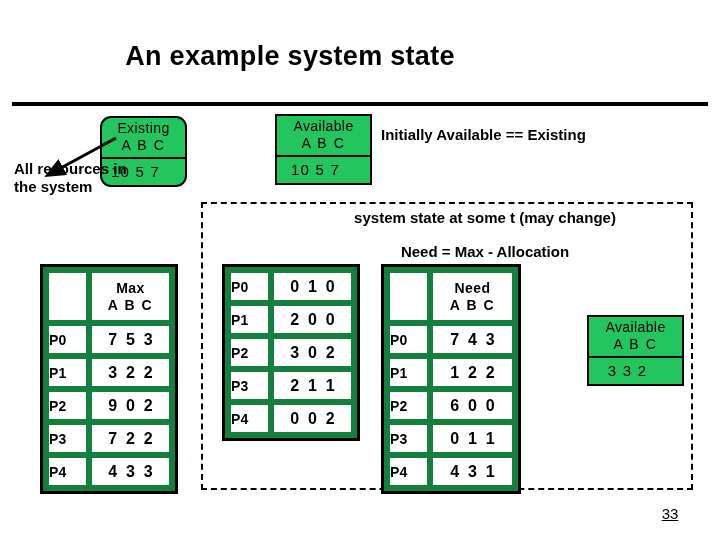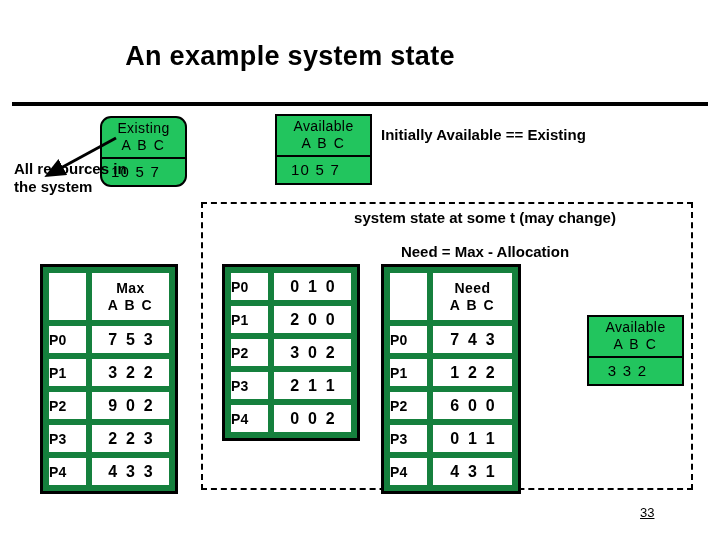--- a/index.html
+++ b/index.html
@@ -178,21 +178,22 @@
   #max-matrix        { left: 40px;  top: 264px; width: 138px; }
   #allocation-matrix { left: 222px; top: 264px; width: 138px; }
   #need-matrix       { left: 381px; top: 264px; width: 140px; }
 
   
   #page-number {
     position: absolute;
     left: 640px;
     top: 505px;
     width: 60px;
-    font-size: 13px;
+    text-align: center;
+    font-size: 15px;
     text-decoration: underline;
   }
 </style>
 </head>
 <body>
 
 <div class="slide">
 
   <div id="page-title">An example system state</div>
   <div id="title-rule"></div>
@@ -246,21 +247,21 @@
       <tr>
         <td class="pid-cell">P1</td>
         <td class="val-cell">3 2 2</td>
       </tr>
       <tr>
         <td class="pid-cell">P2</td>
         <td class="val-cell">9 0 2</td>
       </tr>
       <tr>
         <td class="pid-cell">P3</td>
-        <td class="val-cell">2 2 3</td>
+        <td class="val-cell">7 2 2</td>
       </tr>
       <tr>
         <td class="pid-cell">P4</td>
         <td class="val-cell">4 3 3</td>
       </tr>
     </tbody>
       </table>
   </div>
 
   <div class="matrix" id="allocation-matrix">

